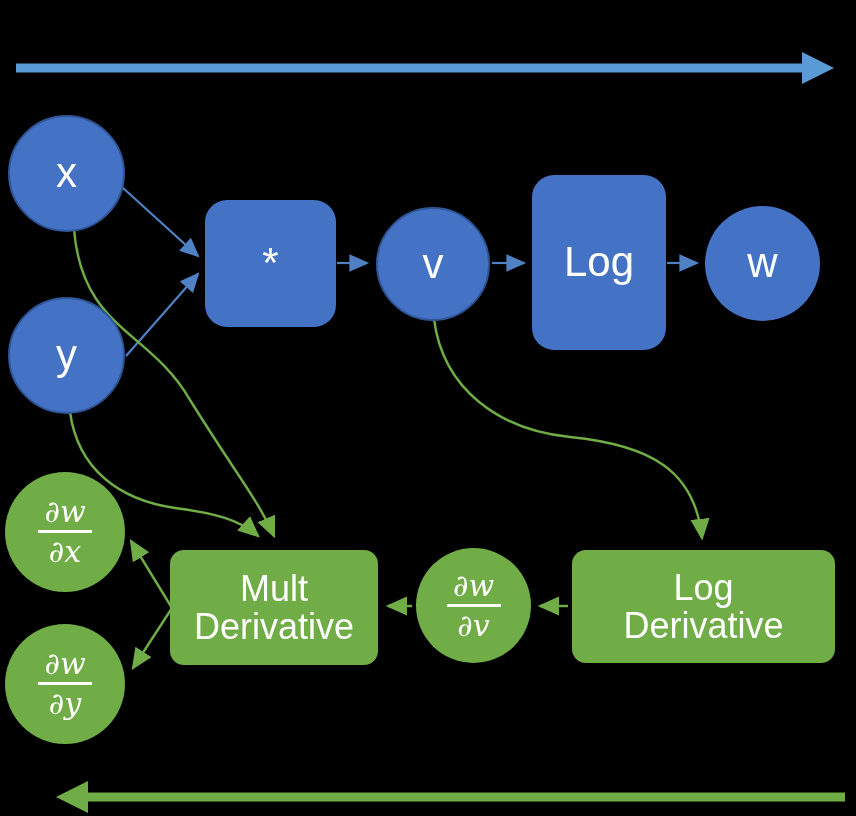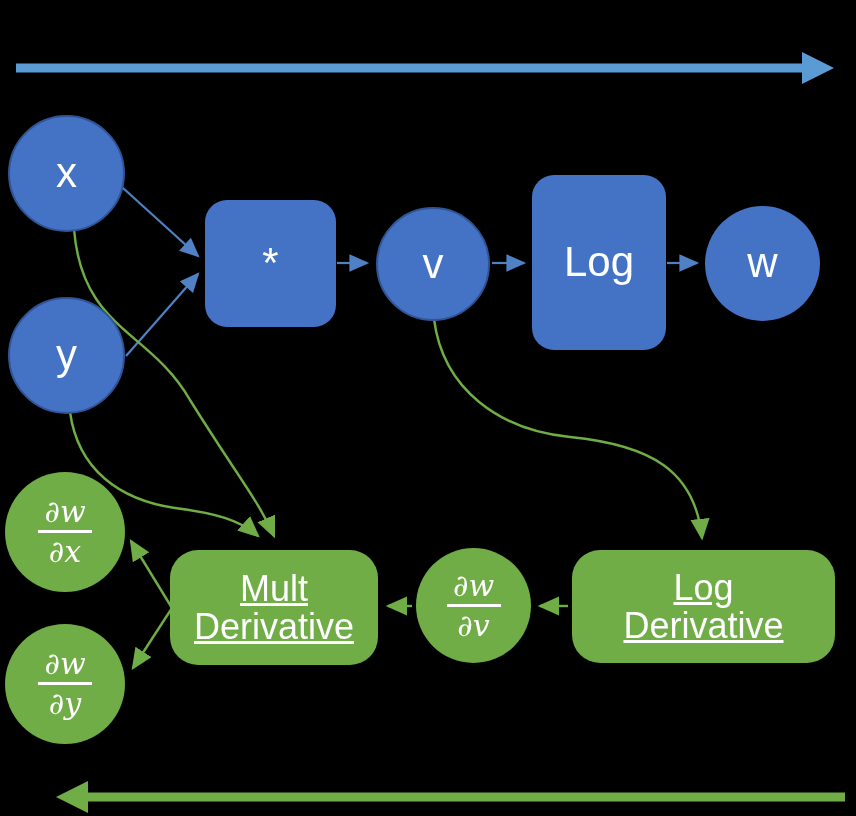--- a/index.html
+++ b/index.html
@@ -48,23 +48,22 @@
     background: #4472C4;
     border-radius: 22px;
     font-size: 42px;
   }
   .circle-green {
     background: #70AD47;
     border-radius: 50%;
   }
   .box-green {
     background: #70AD47;
-    border-radius: 28px;
+    border-radius: 14px;
     font-size: 36px;
-    text-decoration: underline;
   }
   .frac {
     display: inline-flex;
     flex-direction: column;
     align-items: center;
     font-family: "DejaVu Serif", serif;
     font-style: italic;
     font-size: 30px;
     color: #ffffff;
     line-height: 1.0;

